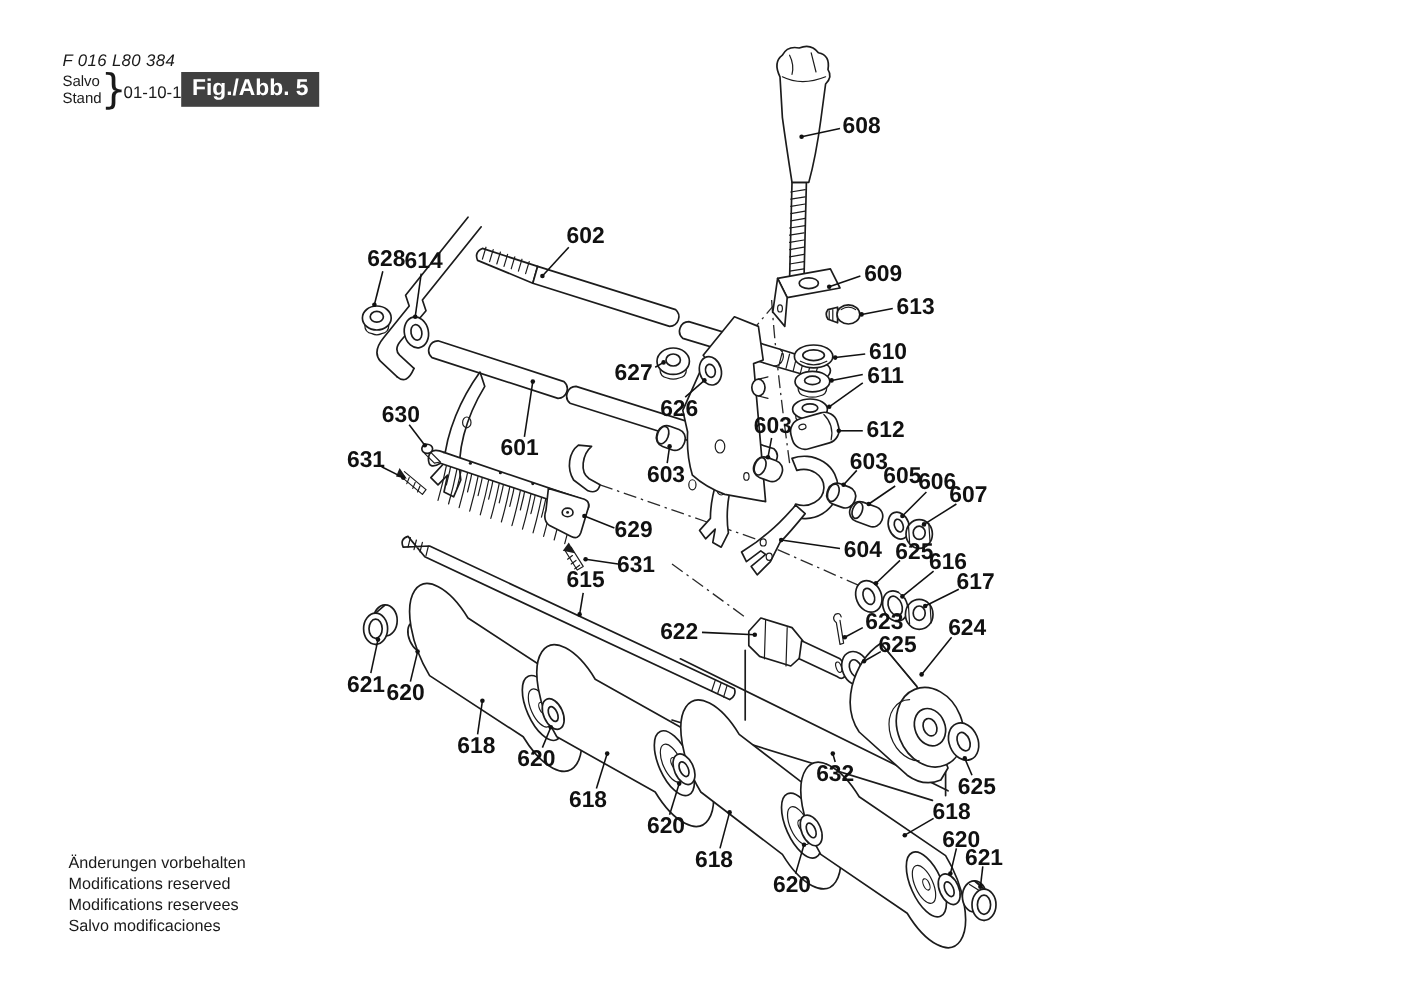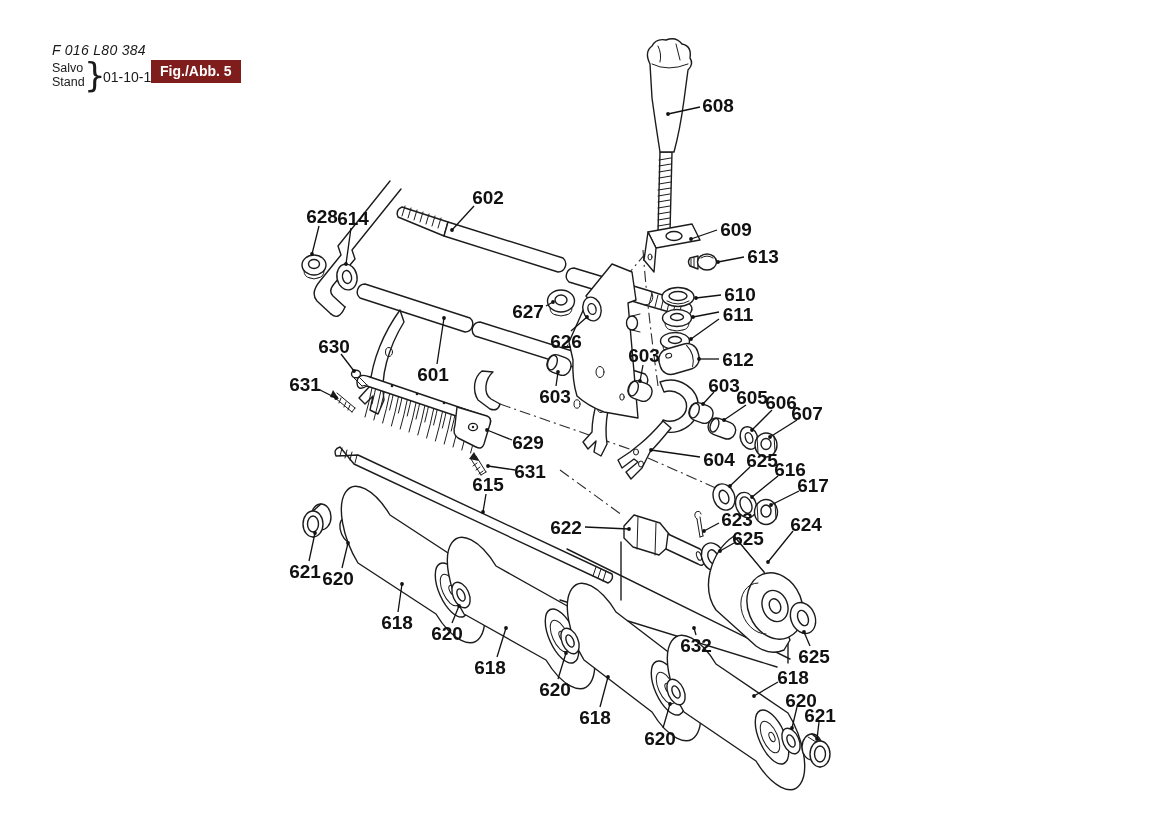--- a/index.html
+++ b/index.html
@@ -13,21 +13,21 @@
   .fillink{fill:#1c1c1c;stroke:none;}
   .dd{fill:none;stroke:#2b2b2b;stroke-width:1.1;stroke-dasharray:11 4 2 4;}
   .lead{stroke:#111111;stroke-width:1.3;}
   .plabel{font-family:"Liberation Sans",sans-serif;font-weight:bold;font-size:19px;fill:#111;text-anchor:middle;dominant-baseline:central;}
   
   .hdr{position:absolute;white-space:nowrap;}
   #code{left:52px;top:42px;font-size:14px;letter-spacing:.3px;font-style:italic;}
   #standissue{left:52px;top:61px;font-size:12.5px;line-height:14px;}
   #brace{left:84px;top:55px;font-size:34px;font-weight:400;font-family:"DejaVu Sans",sans-serif;}
   #issuedate{left:103px;top:69px;font-size:14px;}
-  #figbox{left:151px;top:60px;background:#7f1d1d;color:#fff;font-weight:bold;font-size:14px;padding:3px 9px 4px 9px;}
+  #figbox{left:151px;top:60px;background:#404040;color:#fff;font-weight:bold;font-size:19px;padding:3px 9px 4px 9px;}
   #footer{position:absolute;left:57px;top:710px;font-size:13.5px;line-height:17.5px;}
 </style>
 </head>
 <body>
 
 <div id="stage">
 
 <svg id="diagram" width="1168" height="825" viewBox="0 0 1168 825" xmlns="http://www.w3.org/2000/svg">
 
   <g>
@@ -531,13 +531,19 @@
 
   <div class="hdr" id="code">F 016 L80 384</div>
   <div class="hdr" id="standissue">
     <div>Salvo</div>
     <div>Stand</div>
   </div>
   <div class="hdr" id="brace">}</div>
   <div class="hdr" id="issuedate">01-10-16</div>
   <div class="hdr" id="figbox">Fig./Abb. 5</div>
 
+  <div id="footer">
+    <div>Änderungen vorbehalten</div>
+    <div>Modifications reserved</div>
+    <div>Modifications reservees</div>
+    <div>Salvo modificaciones</div>
+  </div>
 </div>
 
 </body></html>

